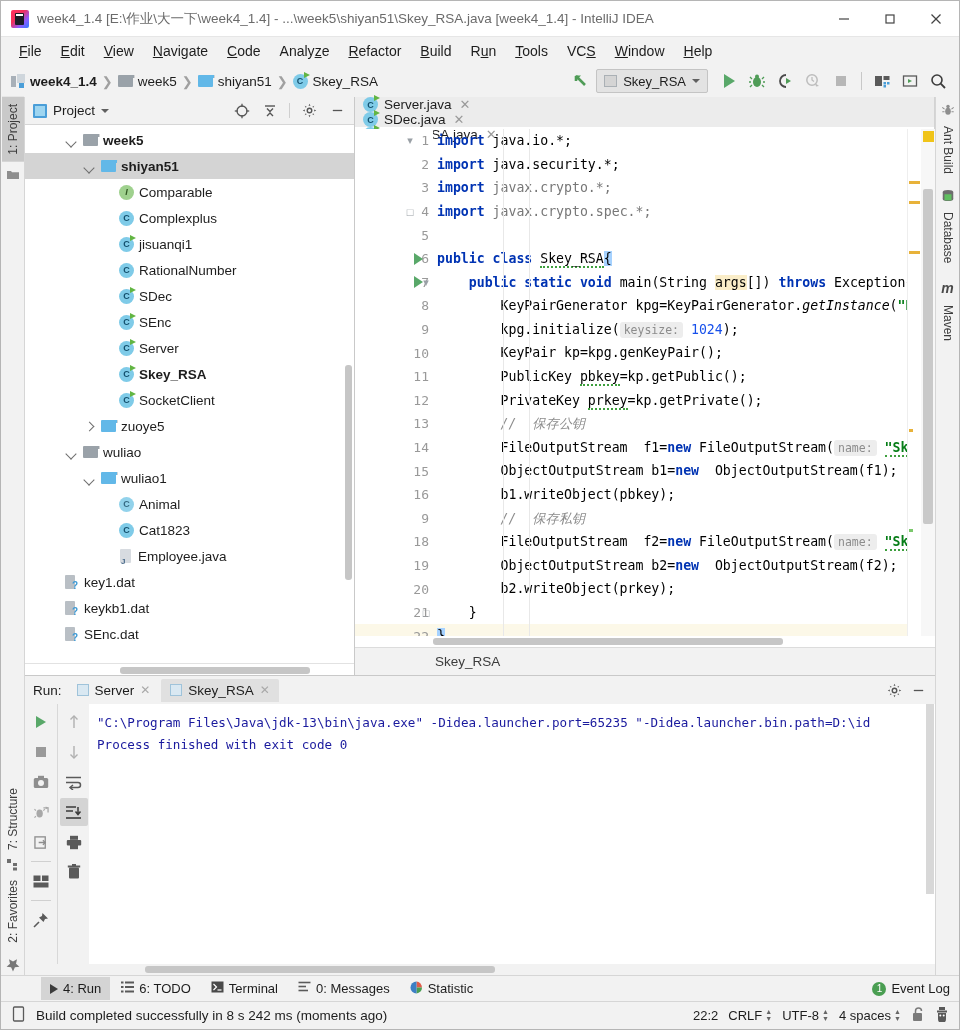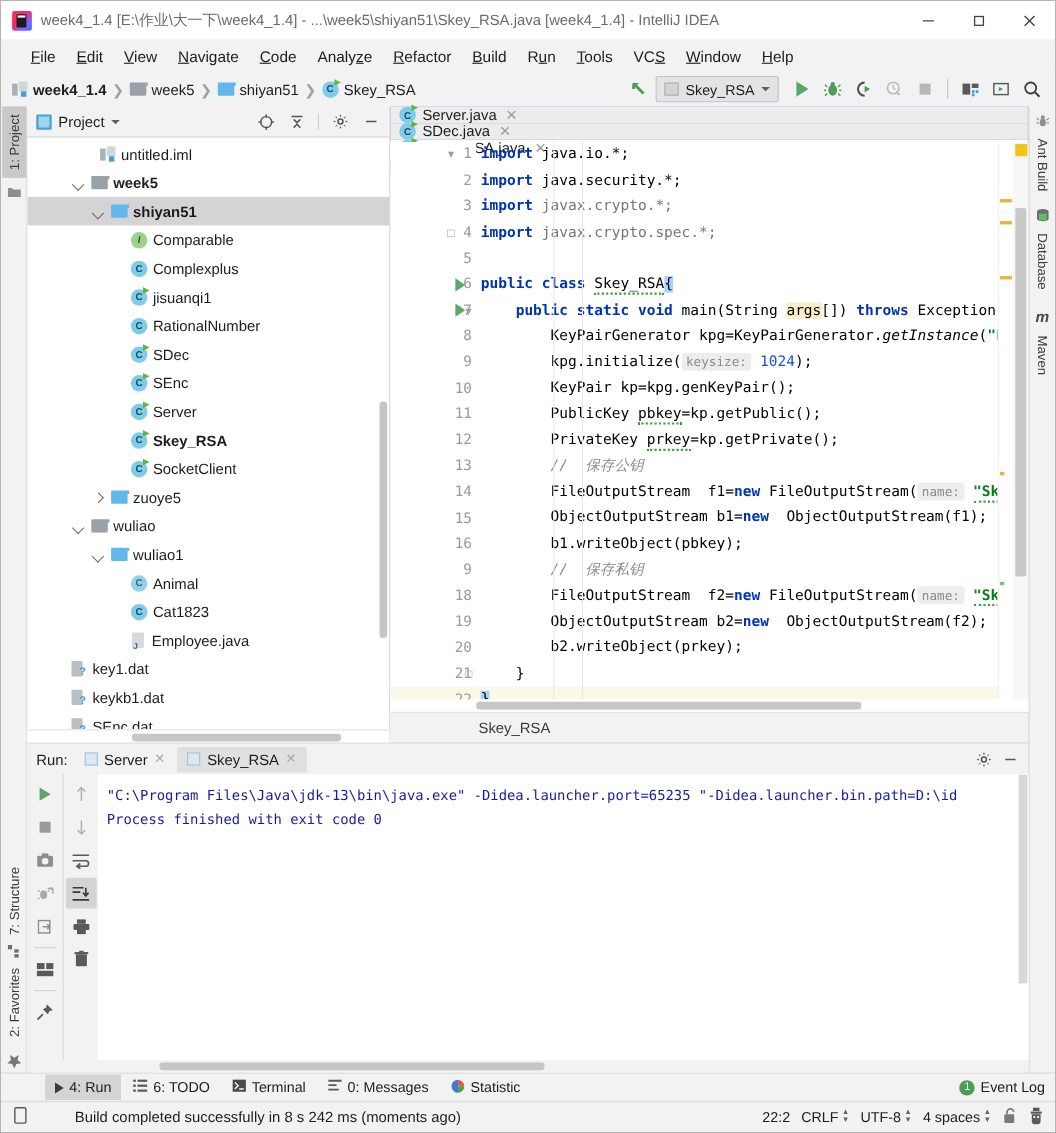--- a/index.html
+++ b/index.html
@@ -22,21 +22,21 @@
   .tb-icon .ij:before{ content:""; position:absolute; left:5px; top:4px; width:7px; height:2px;
         background:#fff; z-index:2; }
   .tb-title{ font-size:13.5px; color:#6b6b6b; white-space:nowrap; overflow:hidden; }
   .tb-sp{ flex:1; }
   .win-btn{ width:46px; height:36px; display:flex; align-items:center; justify-content:center;
             color:#444; font-size:15px; }
   .win-btn svg{ display:block; }
 
   
   .menubar{ height:28px; min-height:28px; background:#f2f2f2; display:flex; align-items:center;
-            padding-left:18px; gap:1px; }
+            padding-left:9px; gap:1px; }
   .menu-item{ padding:3px 9px; font-size:14px; color:#1d1d1d; white-space:nowrap; }
   .menu-item u{ text-decoration:underline; }
 
   
   .navbar{ height:32px; min-height:32px; background:#f2f2f2; display:flex; align-items:center;
            padding-left:8px; }
   .crumb{ display:flex; align-items:center; gap:5px; padding:0 2px; }
   .crumb-sep{ color:#a0a0a0; margin:0 3px; font-size:13px; }
   .crumb-label{ font-size:13.5px; color:#1d1d1d; }
   .crumb-label.bold{ font-weight:bold; }
@@ -210,21 +210,21 @@
   
   .btmbar{ height:26px; min-height:26px; background:#f2f2f2; display:flex; align-items:center;
            padding-left:40px; border-top:1px solid #d6d6d6; gap:2px; }
   .bbtn{ display:flex; align-items:center; gap:5px; padding:4px 9px; font-size:13px; color:#1d1d1d; }
   .bbtn.active{ background:#d4d4d4;text-align:center; }
   .bb-sp{ flex:1; }
   .evtbadge{ width:14px;height:14px;border-radius:50%;background:#4a9e52;color:#fff;font-size:10px;
              display:flex;align-items:center;justify-content:center; }
   .status{ height:28px; min-height:28px; background:#f2f2f2; display:flex; align-items:center;
            padding:0 10px; border-top:1px solid #d6d6d6; gap:10px; }
-  .status .msg{ font-size:13.5px; color:#1d1d1d;margin-left:32px; }
+  .status .msg{ font-size:13.5px; color:#1d1d1d; }
   .st-sp{ flex:1; }
   .st-it{ font-size:13px; color:#1d1d1d; display:flex; align-items:center; gap:3px; }
   .updn{ display:inline-flex; flex-direction:column; gap:1px; color:#666; font-size:7px; line-height:6px; }
   .icn{ color:#5a5a5a; }
 </style>
 </head>
 <body>
 
 <div class="app">
 
@@ -430,28 +430,20 @@
             </span>
             <span class="ph-ic">
               <svg width="15" height="15" viewBox="0 0 16 16">
                   <line x1="3" y1="8" x2="13" y2="8" stroke="#555" stroke-width="1.4"></line>
                 </svg>
             </span>
           </div>
 
           <div class="tree">
 
-            <div class="row" style="padding-left:66px;">
-              <span class="ic ic-mod">
-                  <i class="a"></i>
-                  <i class="b"></i>
-                  <i class="c"></i>
-                </span>
-              <span class="lbl">untitled.iml</span>
-            </div>
             <div class="row" style="padding-left:40px;">
               <span class="arw down"></span>
               <span class="ic ic-folder f-grey">
                   <i class="tab"></i>
                   <i></i>
                 </span>
               <span class="lbl" style="font-weight:bold">week5</span>
             </div>
             <div class="row sel" style="padding-left:58px;">
               <span class="arw down"></span>

